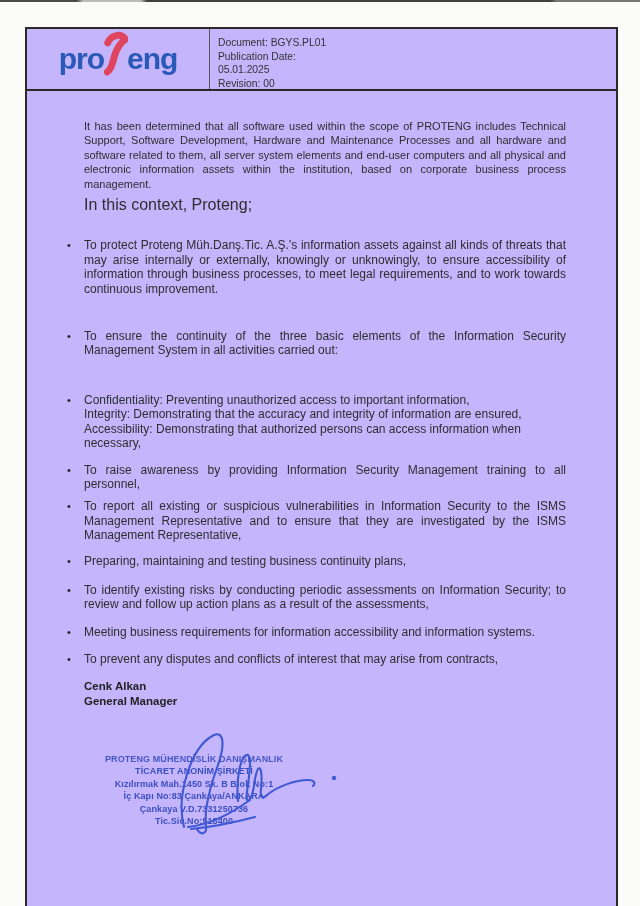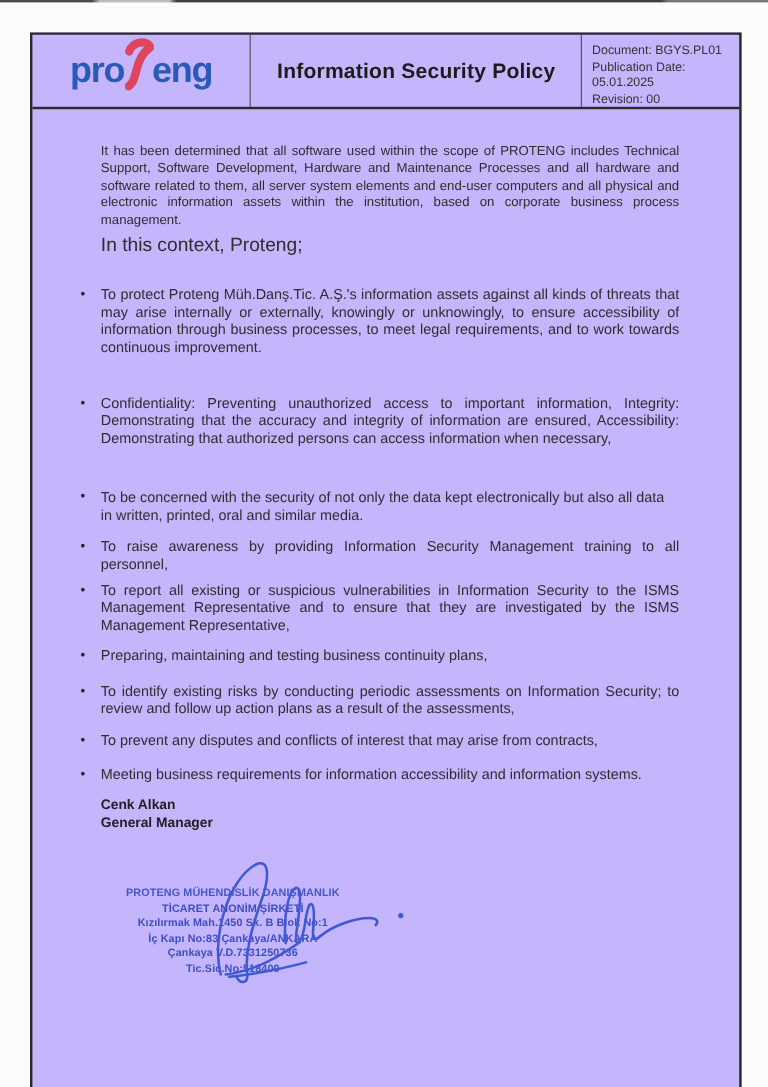--- a/index.html
+++ b/index.html
@@ -97,48 +97,45 @@
         <span class="logo-text">pro</span>
         <span class="logo-bolt">
           <svg width="24" height="46" viewBox="0 0 26 48" fill="none">
             <path d="M4 12 C7 3 20 1 23 8" stroke="#e04560" stroke-width="7.5" stroke-linecap="round"></path>
             <path d="M23 8 C15 14 12.5 21 10.5 29 C8.5 37 7.5 40 3.5 43.5" stroke="#e04560" stroke-width="7.5" stroke-linecap="round"></path>
           </svg>
         </span>
         <span class="logo-text">eng</span>
       </div>
     </div>
-    <div class="title-cell">
-      <span class="doc-title">Information Security Policy</span>
-    </div>
     <div class="info-cell">
       <div>Document: BGYS.PL01</div>
       <div>Publication Date:</div>
       <div>05.01.2025</div>
       <div>Revision: 00</div>
     </div>
   </div>
 
   <div class="frame-body">
     <p class="para">It has been determined that all software used within the scope of PROTENG includes Technical Support, Software Development, Hardware and Maintenance Processes and all hardware and software related to them, all server system elements and end-user computers and all physical and electronic information assets within the institution, based on corporate business process management.</p>
     <p class="context-line">In this context, Proteng;</p>
 
     <ul class="bullets">
         <li><span class="bullet-text">To protect Proteng Müh.Danş.Tic. A.Ş.'s information assets against all kinds of threats that may arise internally or externally, knowingly or unknowingly, to ensure accessibility of information through business processes, to meet legal requirements, and to work towards continuous improvement.</span></li>
+        <li><span class="bullet-text">To ensure the continuity of the three basic elements of the Information Security Management System in all activities carried out:</span></li>
         <li><span class="bullet-text">Confidentiality: Preventing unauthorized access to important information,
 Integrity: Demonstrating that the accuracy and integrity of information are ensured,
 Accessibility: Demonstrating that authorized persons can access information when
 necessary,</span></li>
-        <li><span class="bullet-text">To be concerned with the security of not only the data kept electronically but also all data in written, printed, oral and similar media.</span></li>
         <li><span class="bullet-text">To raise awareness by providing Information Security Management training to all personnel,</span></li>
         <li><span class="bullet-text">To report all existing or suspicious vulnerabilities in Information Security to the ISMS Management Representative and to ensure that they are investigated by the ISMS Management Representative,</span></li>
         <li><span class="bullet-text">Preparing, maintaining and testing business continuity plans,</span></li>
         <li><span class="bullet-text">To identify existing risks by conducting periodic assessments on Information Security; to review and follow up action plans as a result of the assessments,</span></li>
+        <li><span class="bullet-text">Meeting business requirements for information accessibility and information systems.</span></li>
         <li><span class="bullet-text">To prevent any disputes and conflicts of interest that may arise from contracts,</span></li>
-        <li><span class="bullet-text">Meeting business requirements for information accessibility and information systems.</span></li>
       </ul>
 
     <div class="signatory">
       <div>Cenk Alkan</div>
       <div>General Manager</div>
     </div>
 
     <div class="stamp">
       <div>
           <div class="stamp-line">PROTENG MÜHENDİSLİK DANIŞMANLIK</div>

